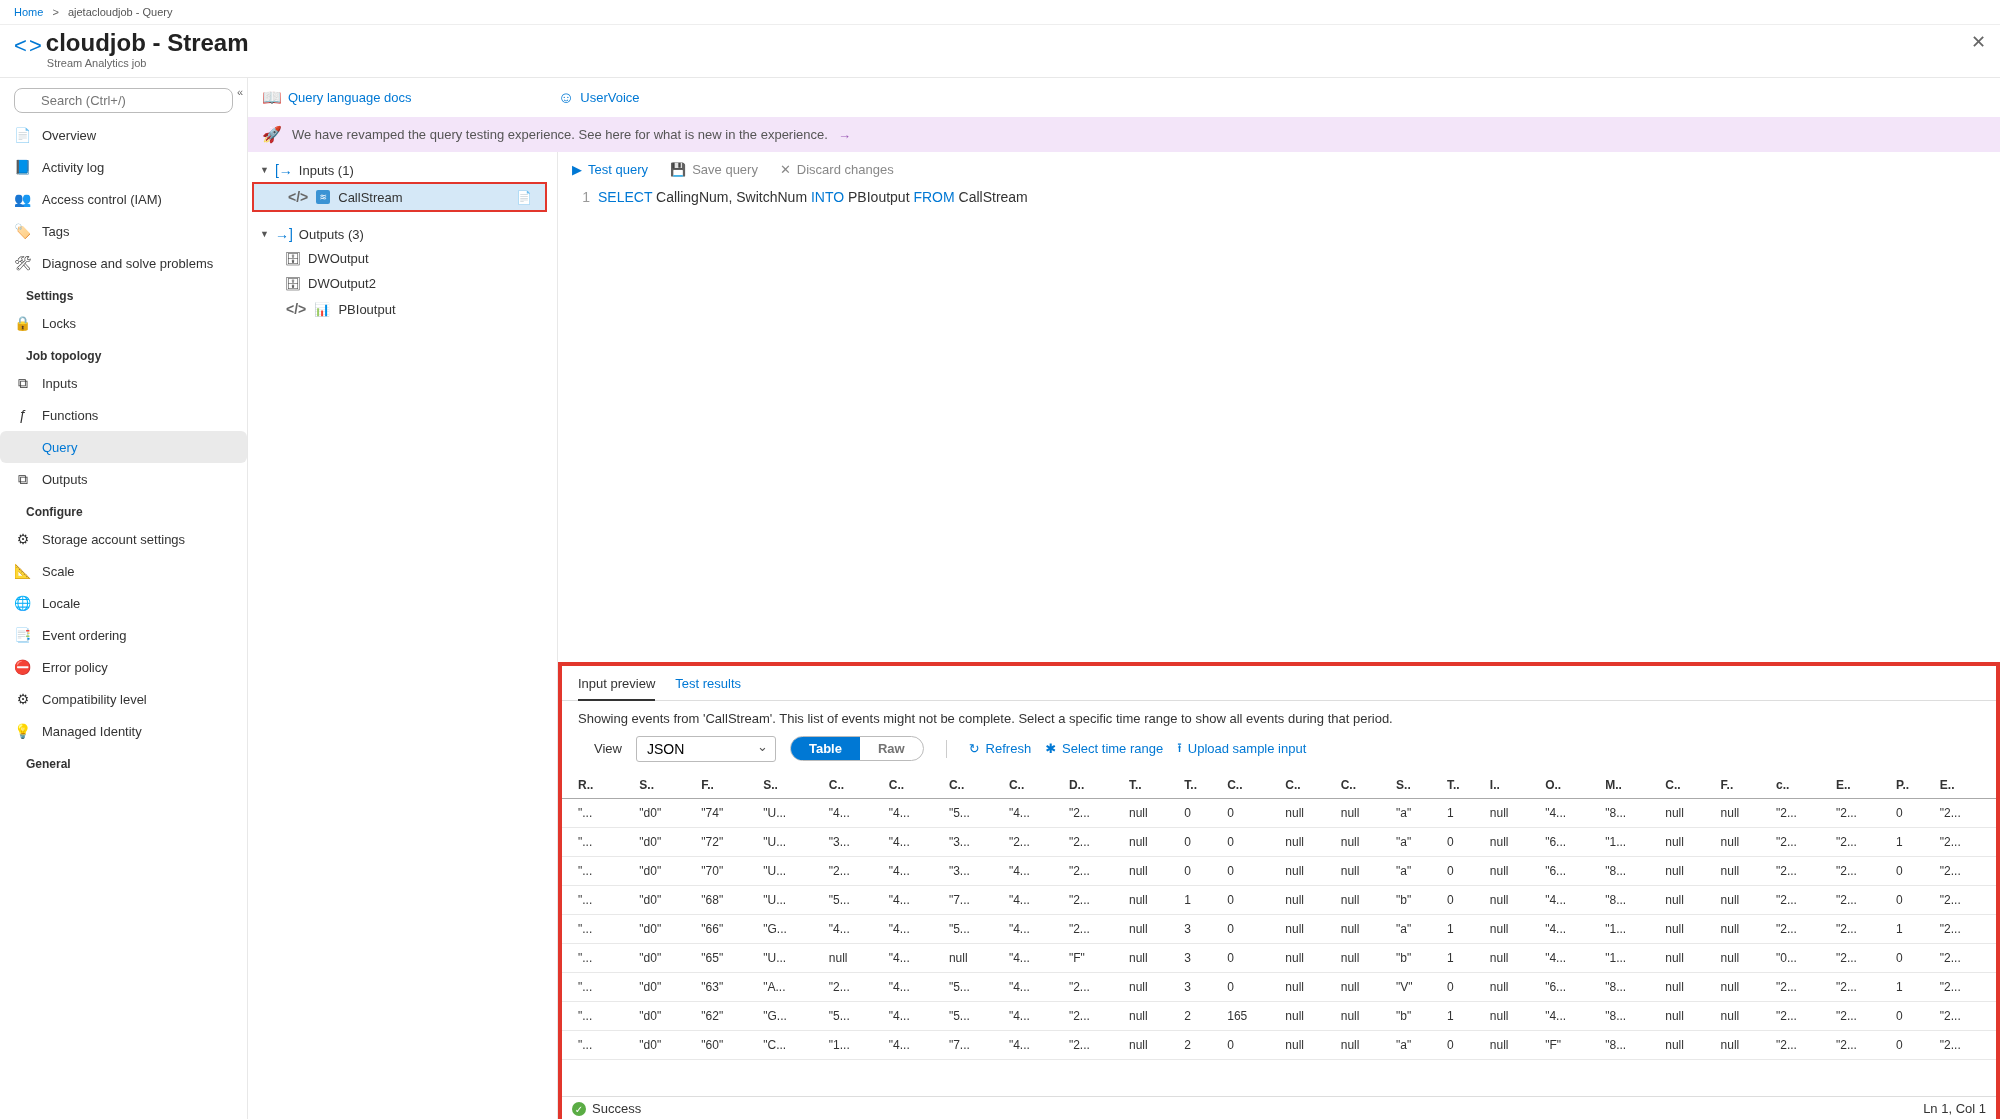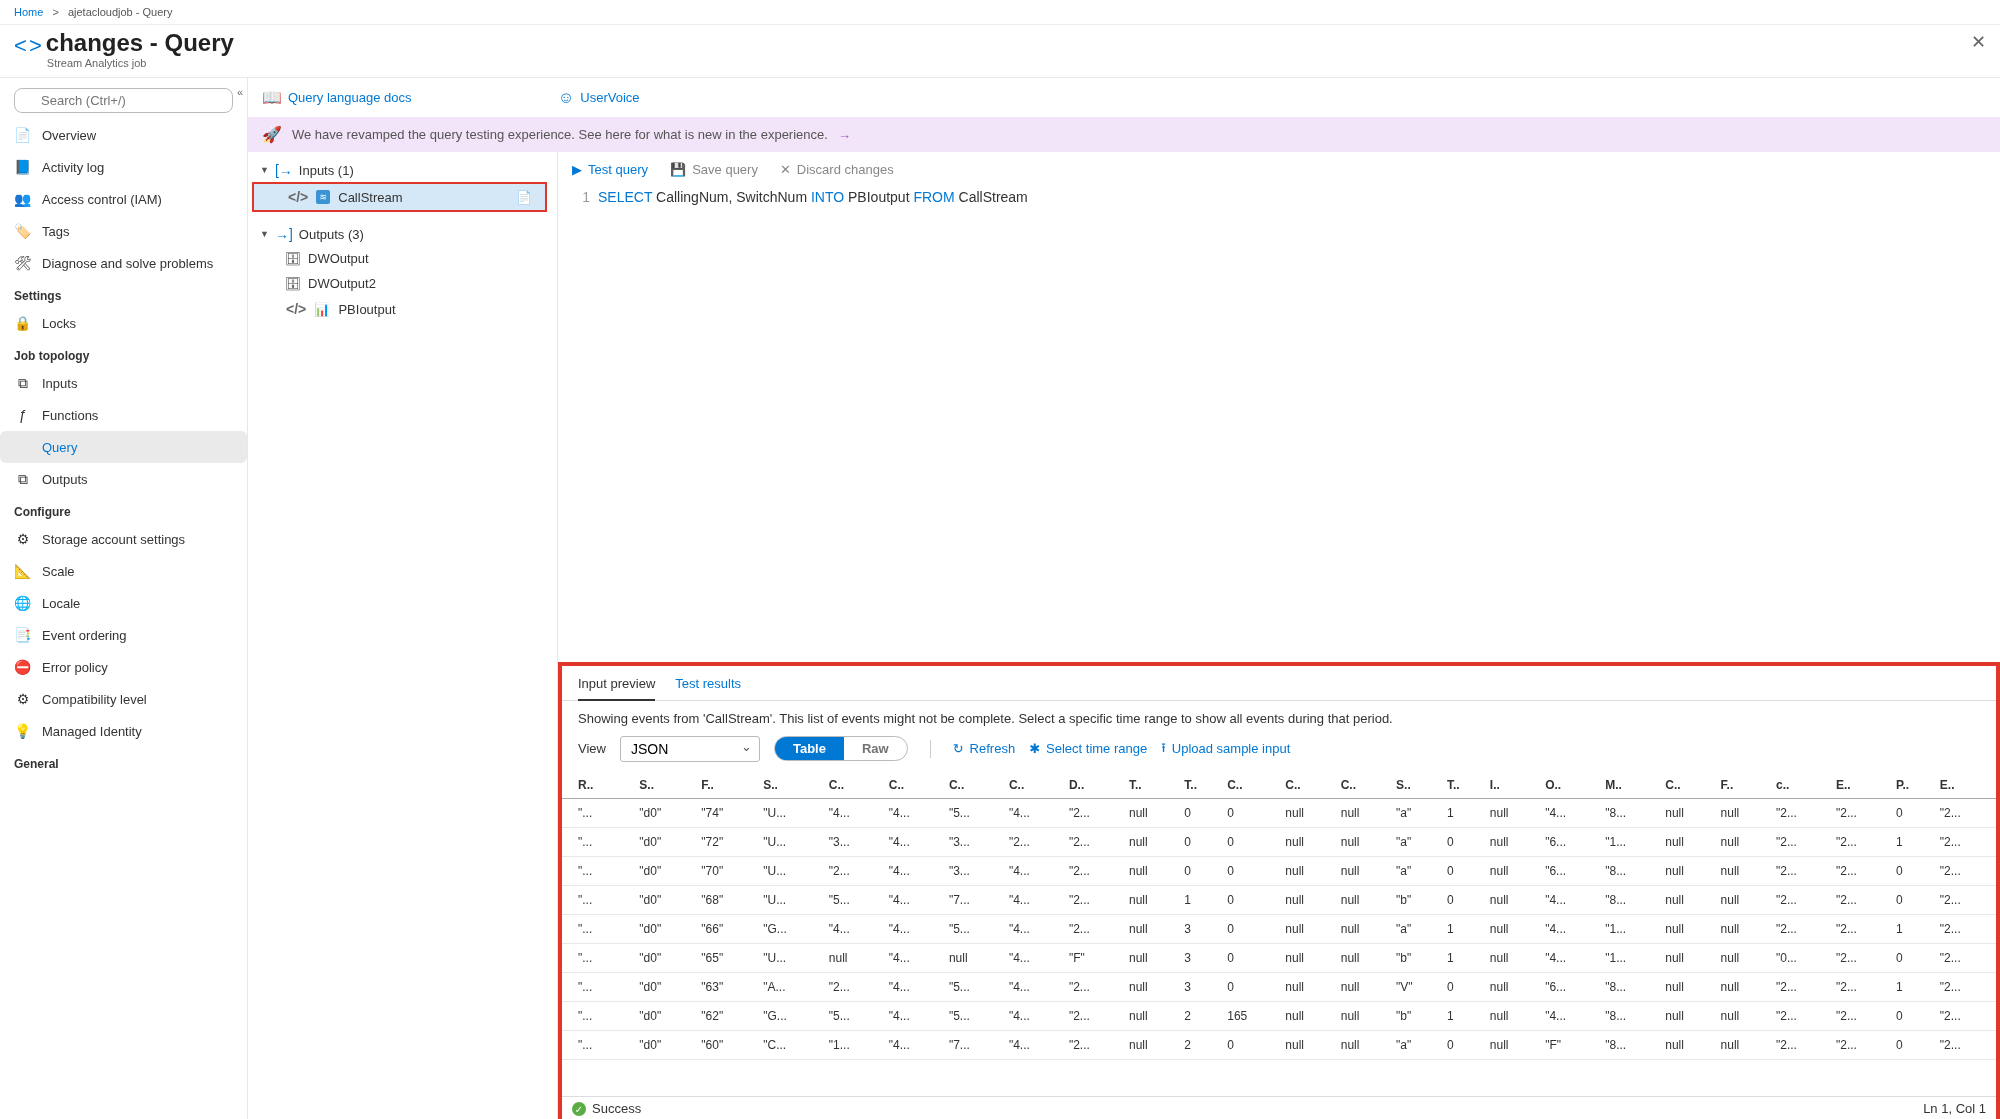--- a/index.html
+++ b/index.html
@@ -22,21 +22,21 @@
   .sidebar .collapse { position: absolute; right: 4px; top: 8px; font-size: 11px; color: #666; cursor: pointer; }
   .search-wrap { padding: 10px 14px 6px; }
   .search-box { width: 100%; border: 1px solid #bbb; border-radius: 8px; padding: 4px 8px 4px 26px; font-size: 13px; background: #fff; position: relative; }
   .search-wrap { position: relative; }
   .search-wrap::before { content: "⌕"; position: absolute; left: 22px; top: 14px; color: #888; font-size: 14px; transform: rotate(-45deg); }
   
   .nav { overflow-y: auto; flex: 1; }
   .nav-item { display: flex; align-items: center; padding: 7px 14px; cursor: pointer; font-size: 13px; color: #333; }
   .nav-item.active { background: #eaeaea; color: #0078d4; border-radius: 6px; }
   .nav-item .ic { width: 18px; height: 18px; margin-right: 10px; display: inline-flex; align-items: center; justify-content: center; font-size: 14px; }
-  .nav-section { padding: 10px 14px 4px; font-size: 12px; font-weight: 600; color: #333; }
+  .nav-section { padding: 10px 14px 4px; font-size: 12px; font-weight: 600; color: #333; margin-left: 12px; }
   .toolbar-top { display:flex; align-items:center; padding: 10px 14px; gap: 20px; }
   .toolbar-top .titem { display:flex; align-items:center; gap:6px; color:#0078d4; cursor:pointer; font-size:13px; }
   .toolbar-top .ic { font-size:16px; }
   
   .banner { background: #f3e5f9; border: 0; padding: 8px 14px; font-size: 13px; display:flex; align-items:center; gap:10px; color:#555; }
   .banner .rocket { font-size:16px; color:#9b59b6; }
   .banner .arrow { color:#9b59b6; }
   
   .tree { padding: 6px 4px; font-size: 13px; }
   .tree-head { display:flex; align-items:center; gap:6px; padding: 4px 8px; cursor:pointer; }
@@ -58,21 +58,21 @@
   .code-line { }
   .kw { color: #0078d4; }
   
   .results-wrap { border: 4px solid #e2362c; margin: 0 0 0 0; display:flex; flex-direction:column; flex:1; min-height: 0;}
   .tabs { display:flex; gap: 20px; padding: 10px 16px 0; border-bottom: 1px solid #ddd; font-size:13px; }
   .tab { padding-bottom: 8px; cursor:pointer; color:#0078d4; }
   .tab.active { color:#333; border-bottom: 2px solid #333; margin-bottom:-1px; font-weight:400; }
   
   .info-line { padding: 10px 16px 6px; font-size: 13px; color:#333; }
   
-  .controls { display:flex; align-items:center; gap: 14px; padding: 4px 16px 10px; font-size:13px; }
+  .controls { display:flex; align-items:center; gap: 14px; padding: 4px 32px 10px; font-size:13px; }
   .controls .lbl { color:#333; }
   .controls select { border: 1px solid #bbb; border-radius: 3px; padding: 4px 26px 4px 10px; font-size:14px; min-width: 140px; background:#fff; appearance:none; }
   .sel-wrap { position: relative; }
   .sel-wrap::after { content: "⌄"; position: absolute; right: 8px; top: 3px; pointer-events: none; color:#555; }
   .toggle { display:flex; border:1px solid #bbb; border-radius: 14px; overflow:hidden; }
   .toggle span { padding: 4px 18px; cursor:pointer; font-size:13px;font-weight:bold; }
   .toggle span.on { background:#0078d4; color:#fff; }
   .toggle span.off { color:#737373; }
   .ctrl-link { display:flex; align-items:center; gap:6px; color:#0078d4; cursor:pointer; }
   .sep-v { width:1px; height:18px; background:#ccc; margin: 0 8px; }
@@ -94,21 +94,21 @@
 
 <div class="breadcrumb">
   <a href="#">Home</a>
   <span class="sep">&gt;</span>
   <span class="cur">ajetacloudjob - Query</span>
 </div>
 
 <div class="header">
   <span class="angle">&lt; &gt;</span>
   <div>
-    <div class="title">changes - Query</div>
+    <div class="title">cloudjob - Stream</div>
     <div class="subtitle">Stream Analytics job</div>
   </div>
   <span class="close">✕</span>
 </div>
 
 <div class="main">
   <div class="sidebar">
     <span class="collapse">«</span>
     <div class="search-wrap">
       <input class="search-box" placeholder="Search (Ctrl+/)" style="">

